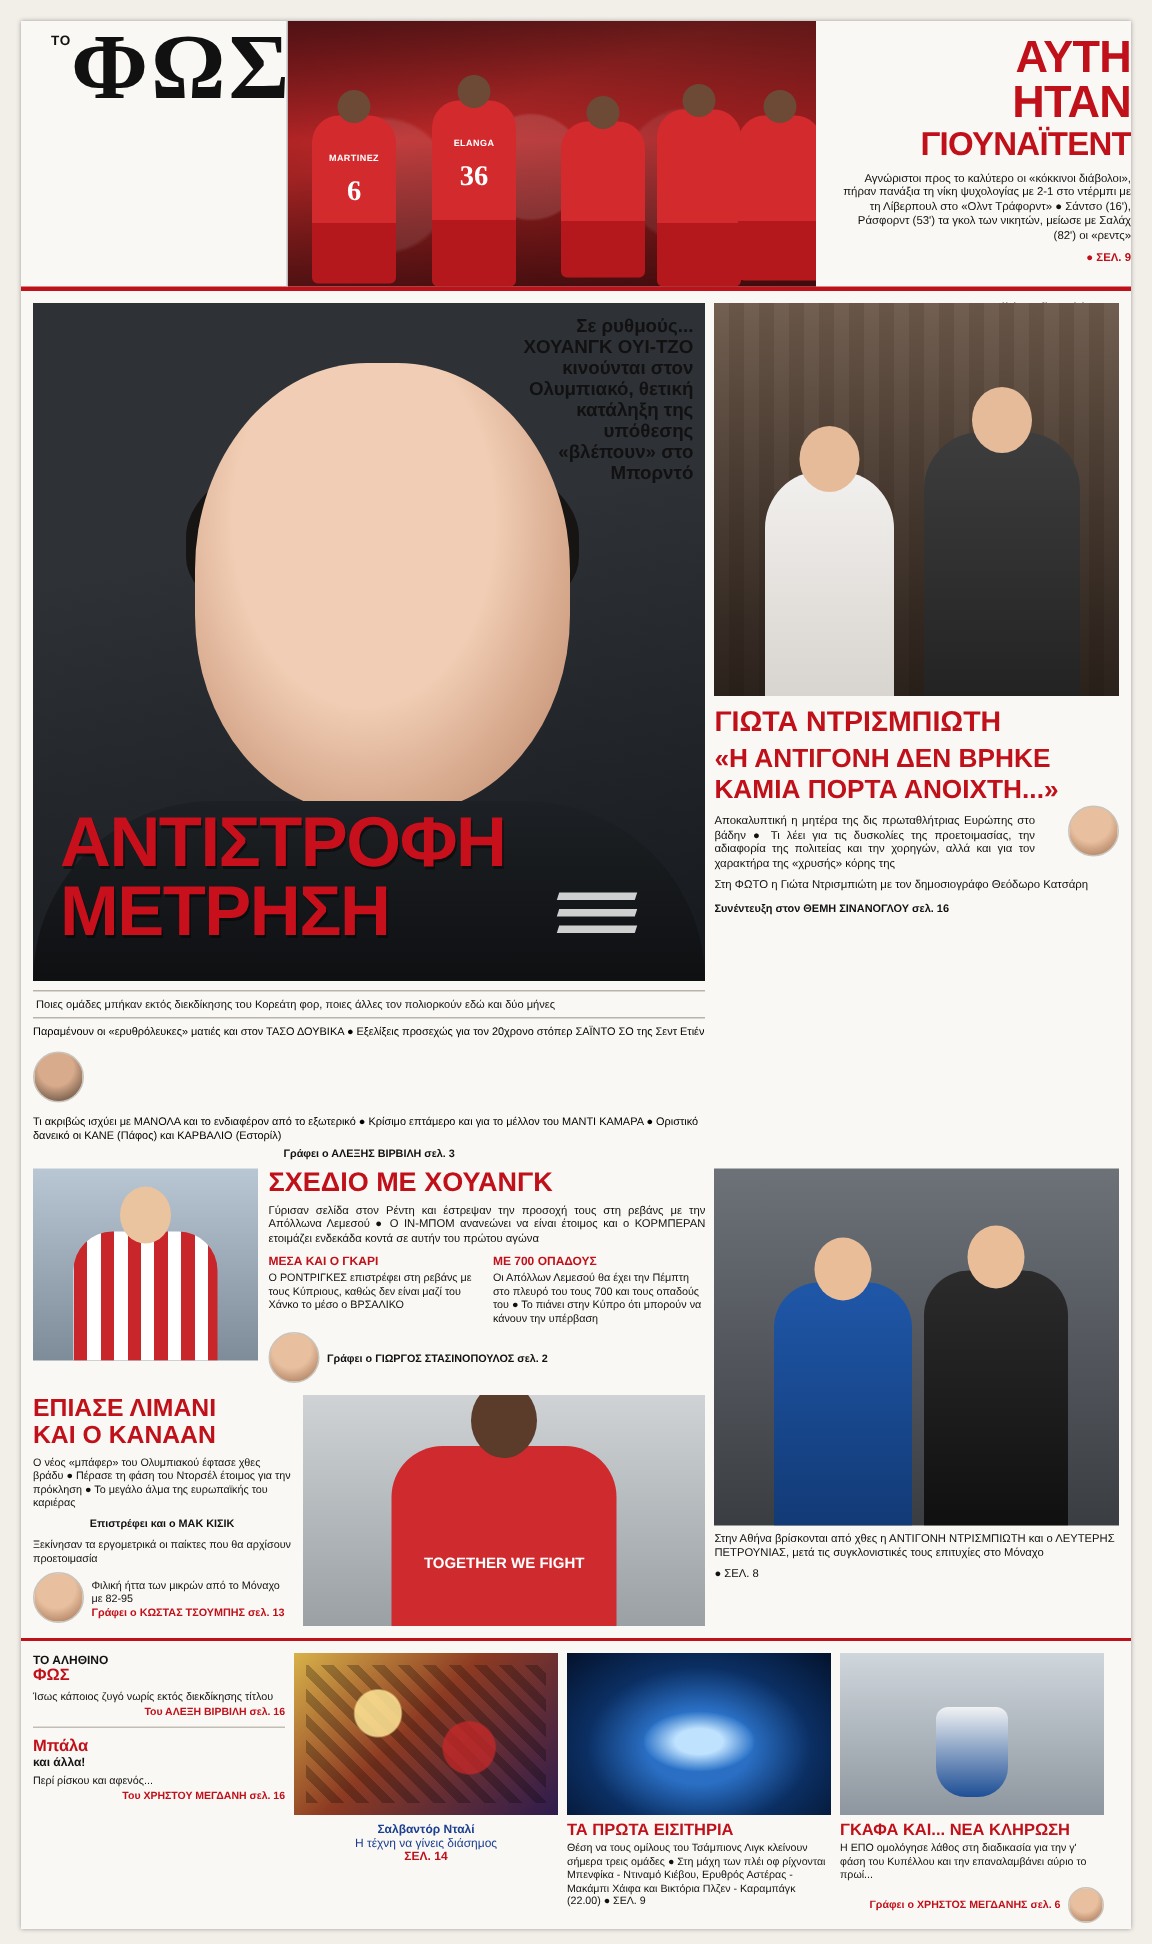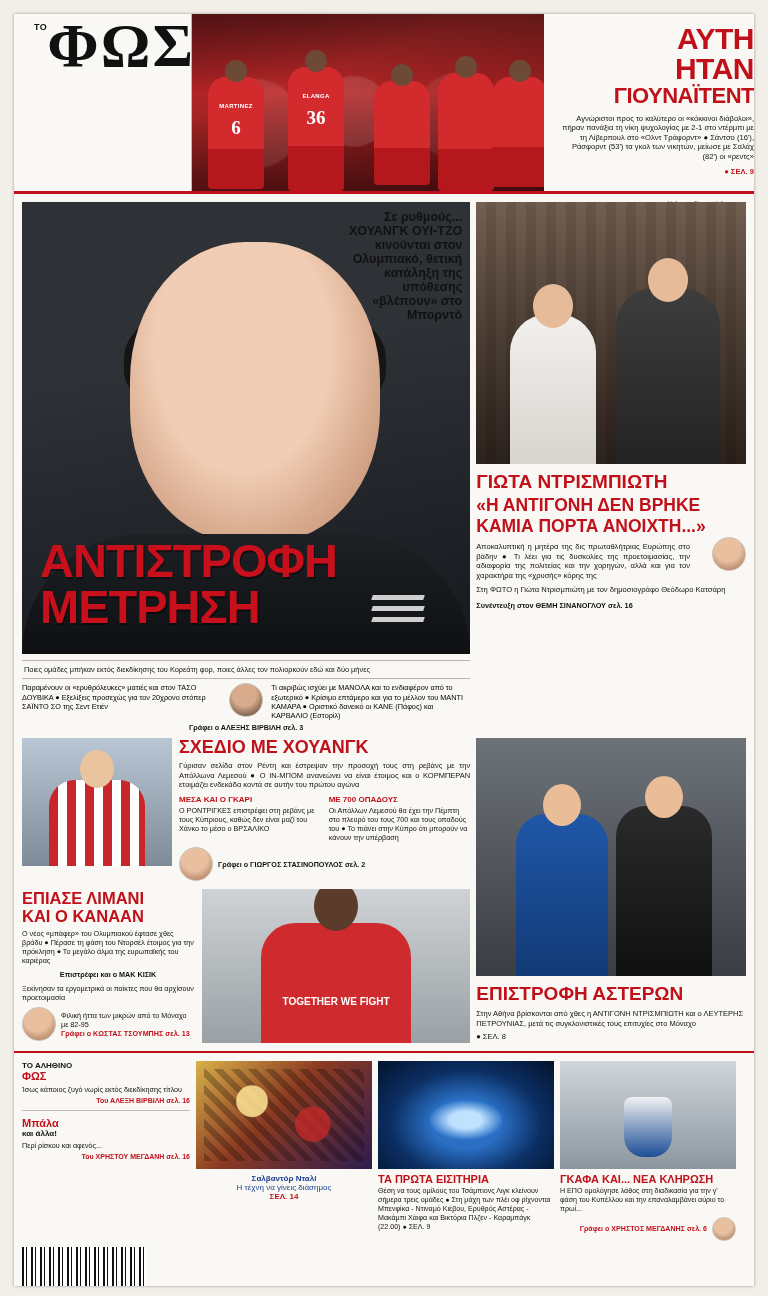--- a/index.html
+++ b/index.html
@@ -189,21 +189,21 @@
     background:radial-gradient(circle at 45% 32%, #e8c0a0 0 46%, #9c6b4c 100%);
     border:1px solid #c9c4bb;
   }
   .avatar.dark { background:radial-gradient(circle at 45% 32%, #d8ab8c 0 42%, #4b3a2e 100%); }
 
   
   .cap-bar {
     margin-top:6px; border-top:1px solid #b9b4aa; border-bottom:1px solid #b9b4aa;
     padding:4px 2px; font-size:7.4px; line-height:9.4px; color:#111;
   }
-  .cap-cols { display:flex; gap:8px; margin-top:4px; }
+  .cap-cols { display:flex; gap:8px; margin-top:4px;flex-direction:column; }
   .cap-col { flex:1; font-size:7.3px; line-height:9.2px; }
   .byline { font-size:7.2px; font-weight:bold; color:#111; }
 
   
   .mid { display:flex; gap:6px; padding:6px 8px 0 8px; }
   .mid-left { width:452px; }
   .mid-right { width:272px; }
 
   .hx-wrap { display:flex; gap:7px; }
   .hx-photo {
@@ -460,21 +460,20 @@
 
     <div class="mid-right">
       <div class="astro-photo">
         <div class="a1">
               <span class="head4"></span>
             </div>
         <div class="a2">
               <span class="head4"></span>
             </div>
       </div>
-      <div class="astro-title">ΕΠΙΣΤΡΟΦΗ ΑΣΤΕΡΩΝ</div>
       <div class="astro-body">Στην Αθήνα βρίσκονται από χθες η ΑΝΤΙΓΟΝΗ ΝΤΡΙΣΜΠΙΩΤΗ και ο ΛΕΥΤΕΡΗΣ ΠΕΤΡΟΥΝΙΑΣ, μετά τις συγκλονιστικές τους επιτυχίες στο Μόναχο</div>
       <div class="astro-body red">● ΣΕΛ. 8</div>
     </div>
   </div>
 
   <div class="bottom">
 
     <div class="bcol first">
       <div class="op-title">
         <span>ΤΟ ΑΛΗΘΙΝΟ</span>

